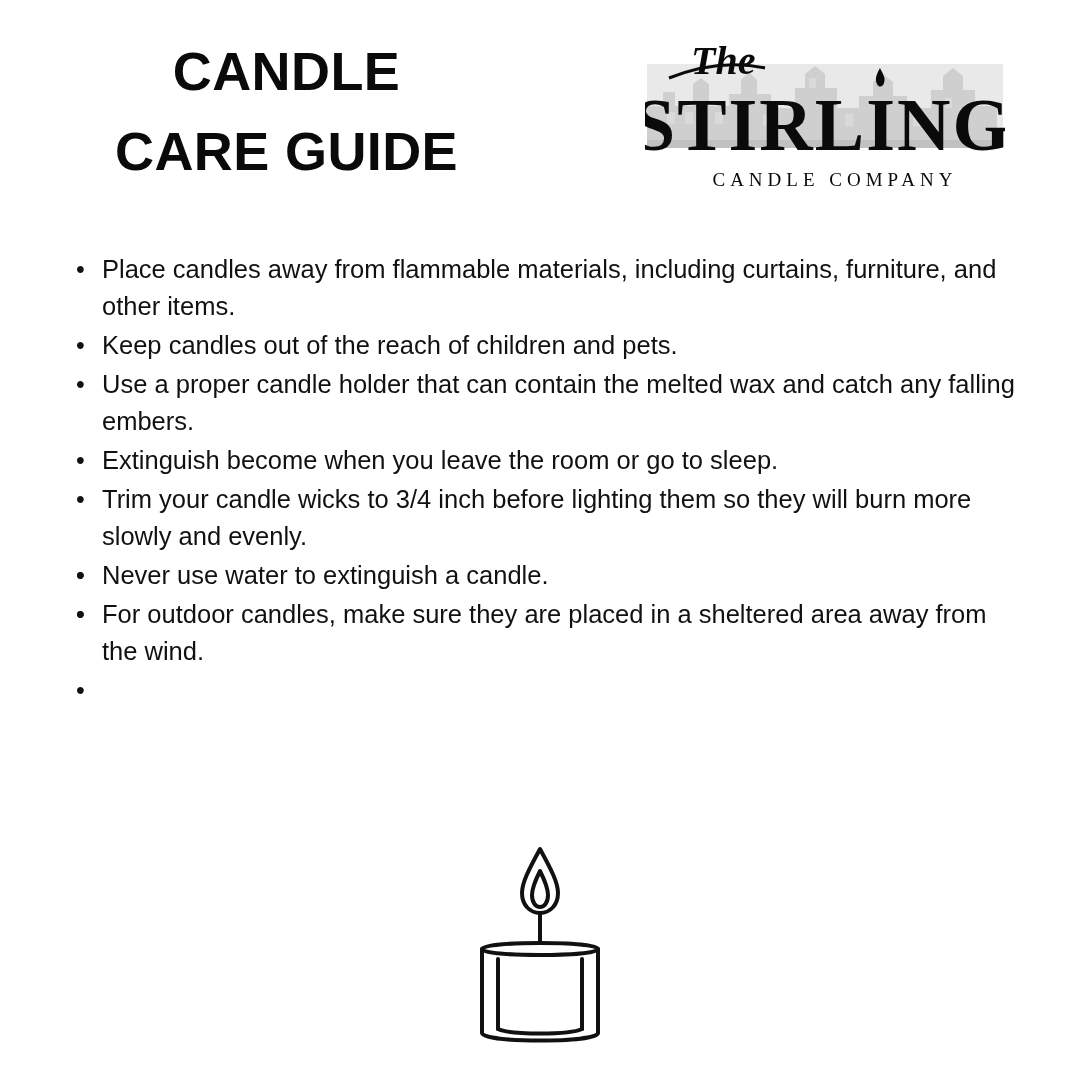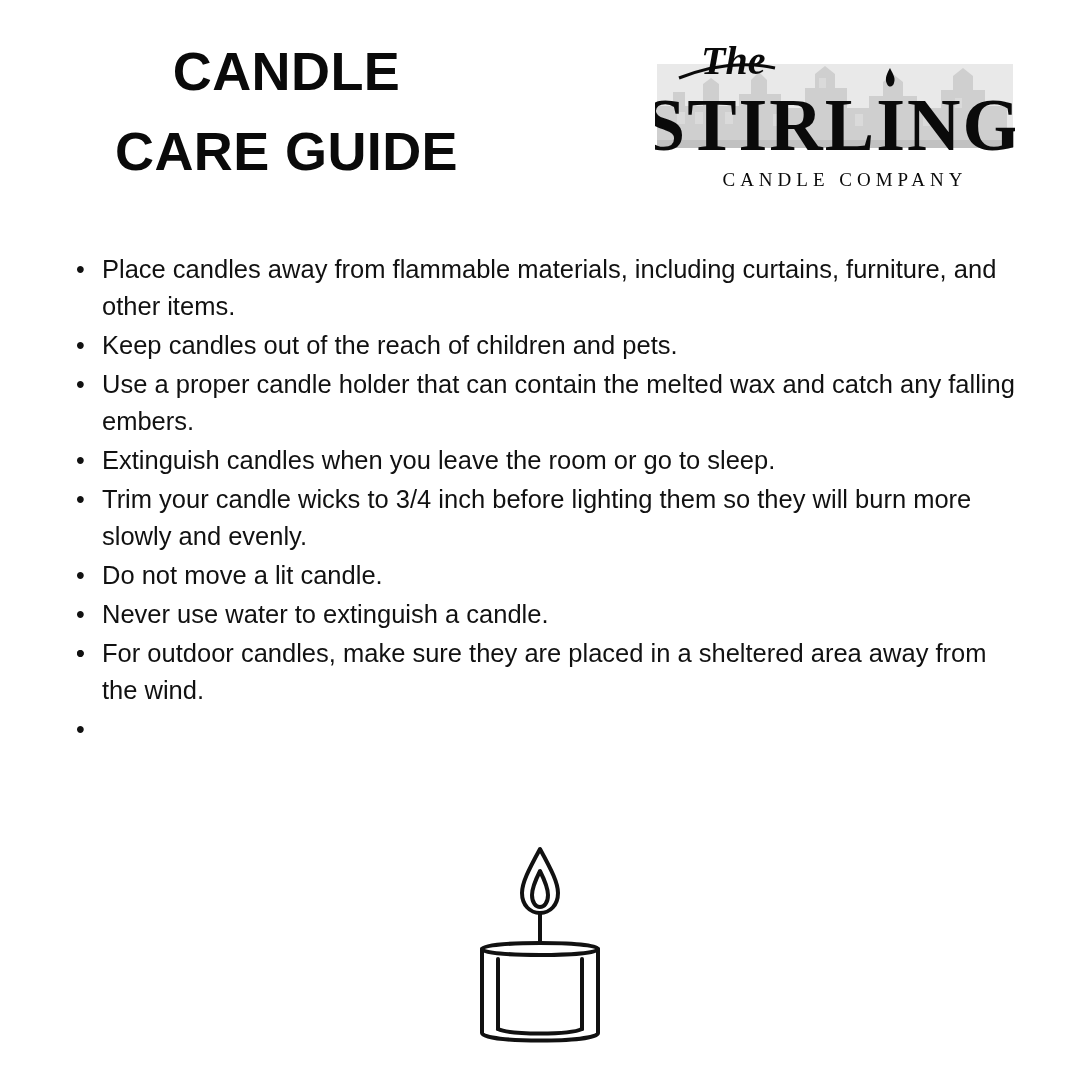--- a/index.html
+++ b/index.html
@@ -42,21 +42,21 @@
     color: #0a0a0a;
     white-space: nowrap;
   }
 
   
   .logo {
     position: relative;
     width: 360px;
     height: 175px;
     margin-top: 10px;
-    margin-right: 5px;
+    margin-right: 15px;
   }
   .logo svg { display: block; }
 
   
   .care-list {
     margin: 48px 0 0 0;
     padding: 0 55px 0 70px;
     list-style: none;
     box-sizing: border-box;
   }
@@ -147,29 +147,28 @@
     <li class="care-item">
       <span class="bullet">•</span>
       <span>Keep candles out of the reach of children and pets.</span>
     </li>
     <li class="care-item">
       <span class="bullet">•</span>
       <span>Use a proper candle holder that can contain the melted wax and catch any falling embers.</span>
     </li>
     <li class="care-item">
       <span class="bullet">•</span>
-      <span>Extinguish candles when you leave the room or go to sleep.</span>
+      <span>Extinguish become when you leave the room or go to sleep.</span>
     </li>
     <li class="care-item">
       <span class="bullet">•</span>
       <span>Trim your candle wicks to 3/4 inch before lighting them so they will burn more slowly and evenly.</span>
     </li>
     <li class="care-item">
       <span class="bullet">•</span>
-      <span>Do not move a lit candle.</span>
     </li>
     <li class="care-item">
       <span class="bullet">•</span>
       <span>Never use water to extinguish a candle.</span>
     </li>
     <li class="care-item">
       <span class="bullet">•</span>
     </li>
     <li class="care-item">
       <span class="bullet">•</span>

